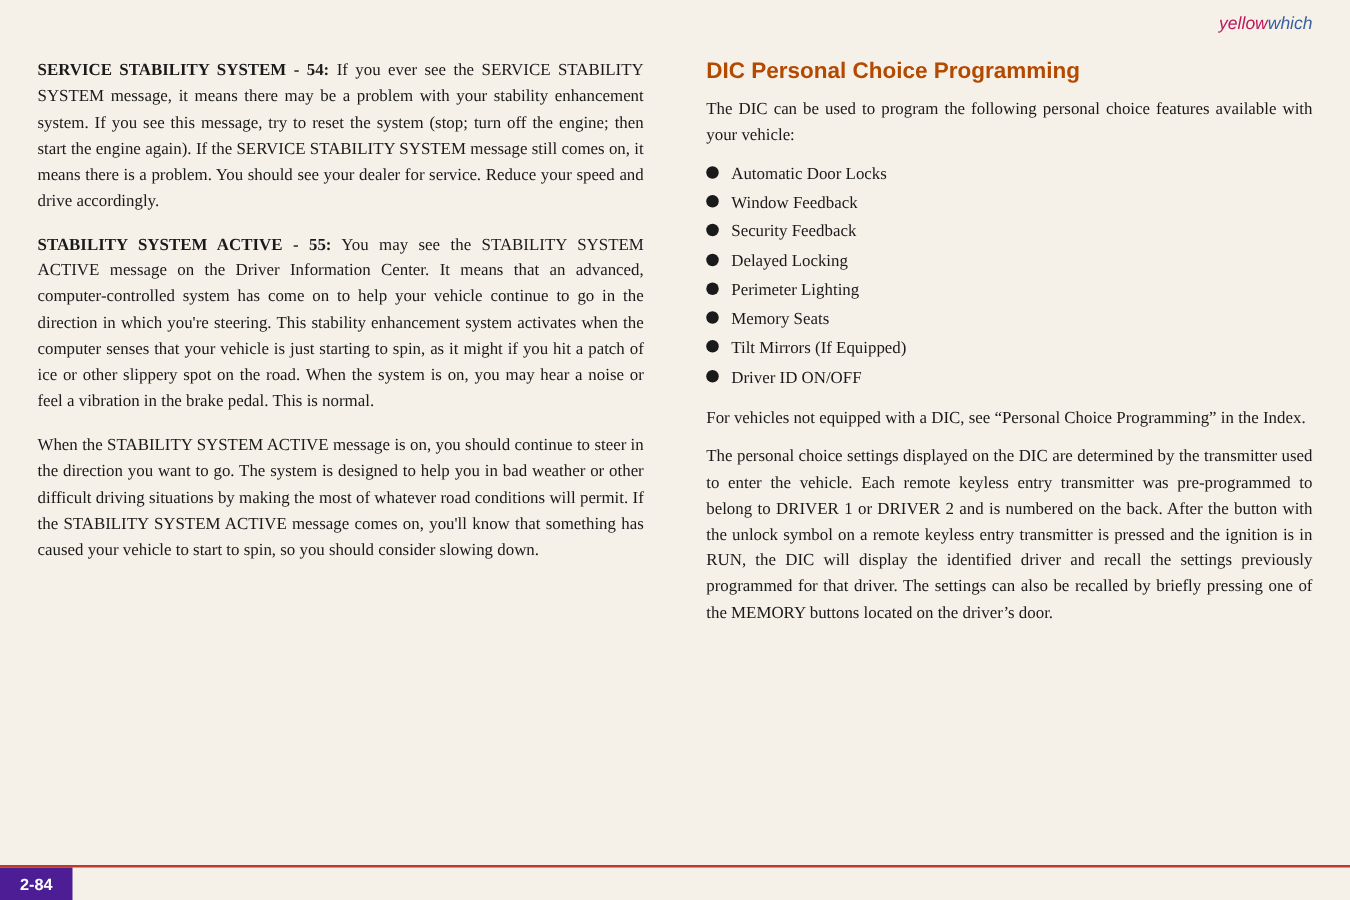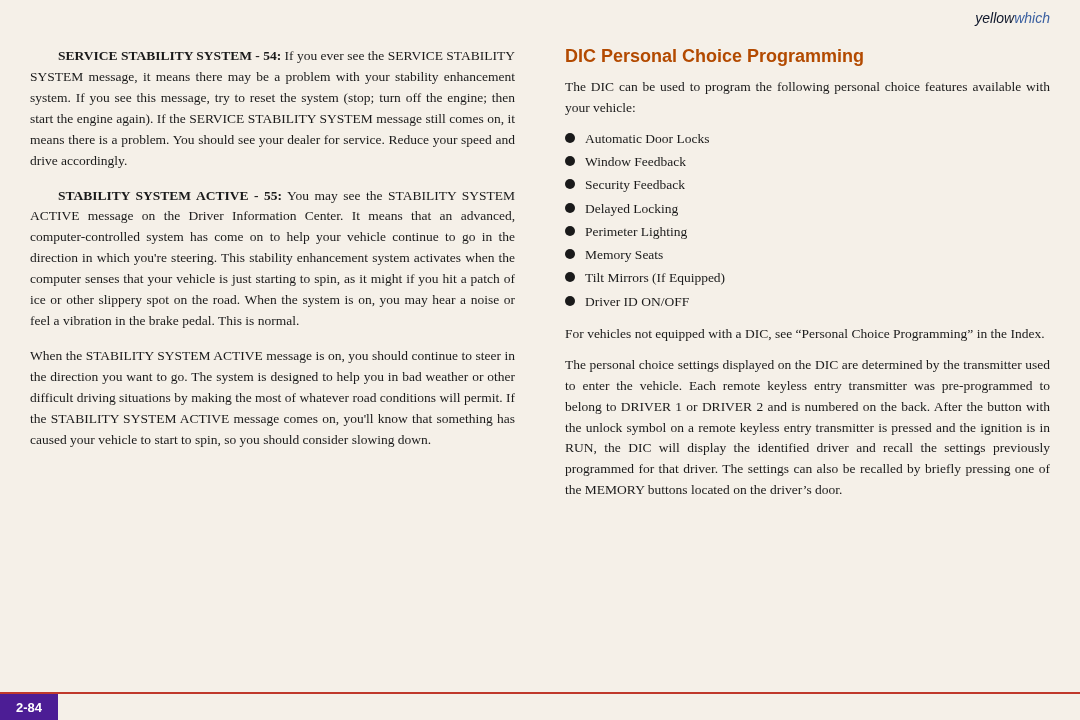--- a/index.html
+++ b/index.html
@@ -26,21 +26,21 @@
     .top-branding {
       position: absolute;
       top: 10px;
       right: 30px;
       font-size: 14px;
       font-weight: normal;
       font-family: Arial, sans-serif;
     }
 
     .brand-yellow {
-      color: #0f172a;
+      color: #be185d;
       font-style: italic;
       text-align: center;
     }
 
     .brand-blue {
       color: #3a5fa0;
       font-style: italic;
     }
 
     
@@ -63,21 +63,20 @@
 
     
     .para-block {
       margin-bottom: 14px;
       line-height: 1.55;
       text-align: justify;
     }
 
     .para-block strong {
       font-weight: bold;
-      margin-left: 28px;
     }
 
     
     .section-title {
       font-size: 18px;
       font-weight: bold;
       color: #b34a00;
       margin-bottom: 10px;
       font-family: Arial, sans-serif;
     }

